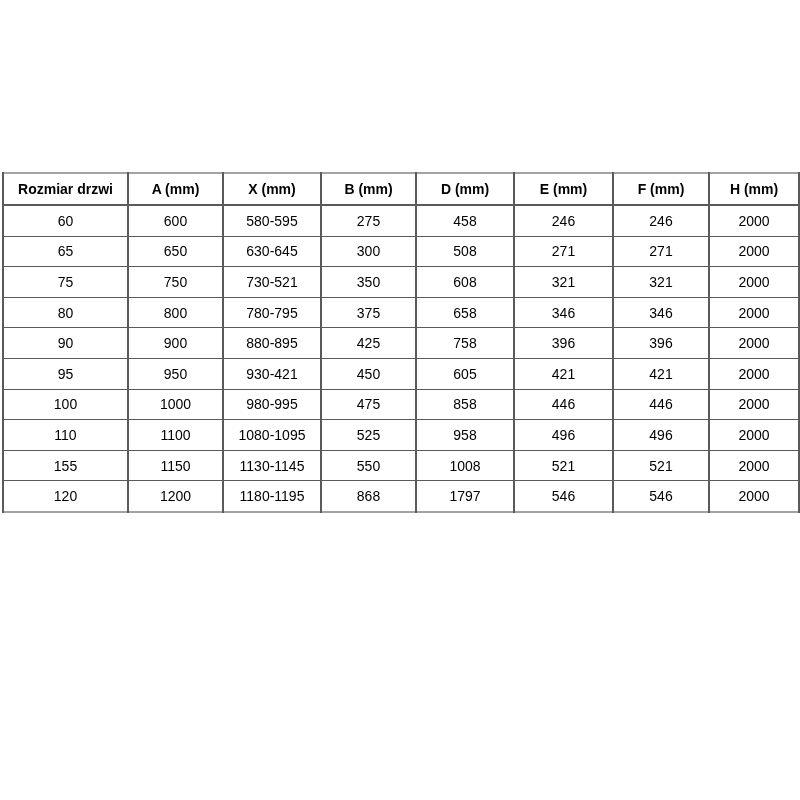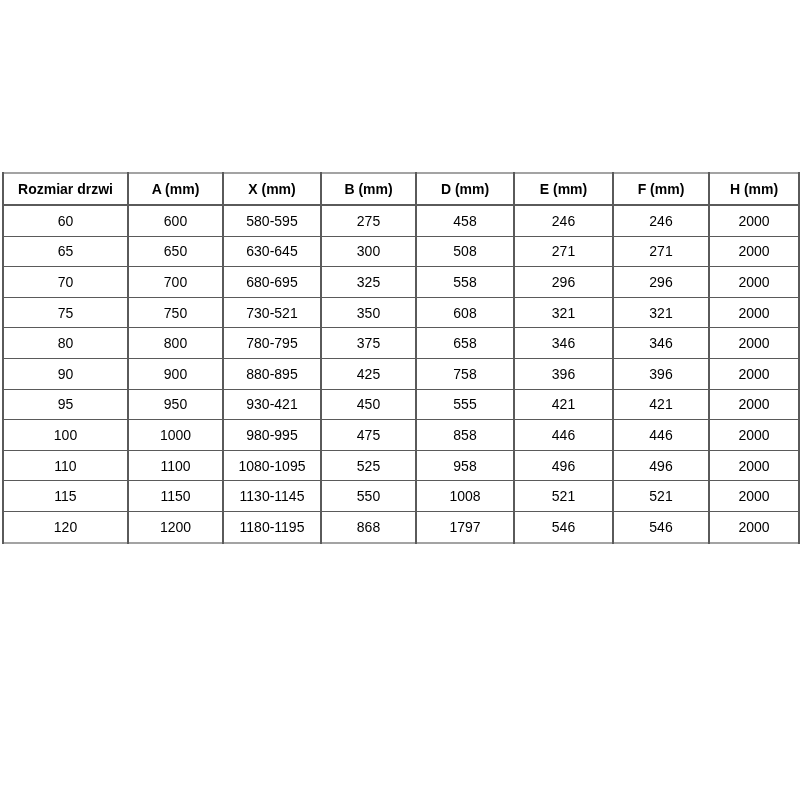--- a/index.html
+++ b/index.html
@@ -97,30 +97,20 @@
           <td>65</td>
           <td>650</td>
           <td>630-645</td>
           <td>300</td>
           <td>508</td>
           <td>271</td>
           <td>271</td>
           <td>2000</td>
         </tr>
         <tr>
-          <td>70</td>
-          <td>700</td>
-          <td>680-695</td>
-          <td>325</td>
-          <td>558</td>
-          <td>296</td>
-          <td>296</td>
-          <td>2000</td>
-        </tr>
-        <tr>
           <td>75</td>
           <td>750</td>
           <td>730-521</td>
           <td>350</td>
           <td>608</td>
           <td>321</td>
           <td>321</td>
           <td>2000</td>
         </tr>
         <tr>
@@ -141,21 +131,21 @@
           <td>758</td>
           <td>396</td>
           <td>396</td>
           <td>2000</td>
         </tr>
         <tr>
           <td>95</td>
           <td>950</td>
           <td>930-421</td>
           <td>450</td>
-          <td>555</td>
+          <td>605</td>
           <td>421</td>
           <td>421</td>
           <td>2000</td>
         </tr>
         <tr>
           <td>100</td>
           <td>1000</td>
           <td>980-995</td>
           <td>475</td>
           <td>858</td>
@@ -167,21 +157,21 @@
           <td>110</td>
           <td>1100</td>
           <td>1080-1095</td>
           <td>525</td>
           <td>958</td>
           <td>496</td>
           <td>496</td>
           <td>2000</td>
         </tr>
         <tr>
-          <td>115</td>
+          <td>155</td>
           <td>1150</td>
           <td>1130-1145</td>
           <td>550</td>
           <td>1008</td>
           <td>521</td>
           <td>521</td>
           <td>2000</td>
         </tr>
         <tr>
           <td>120</td>

